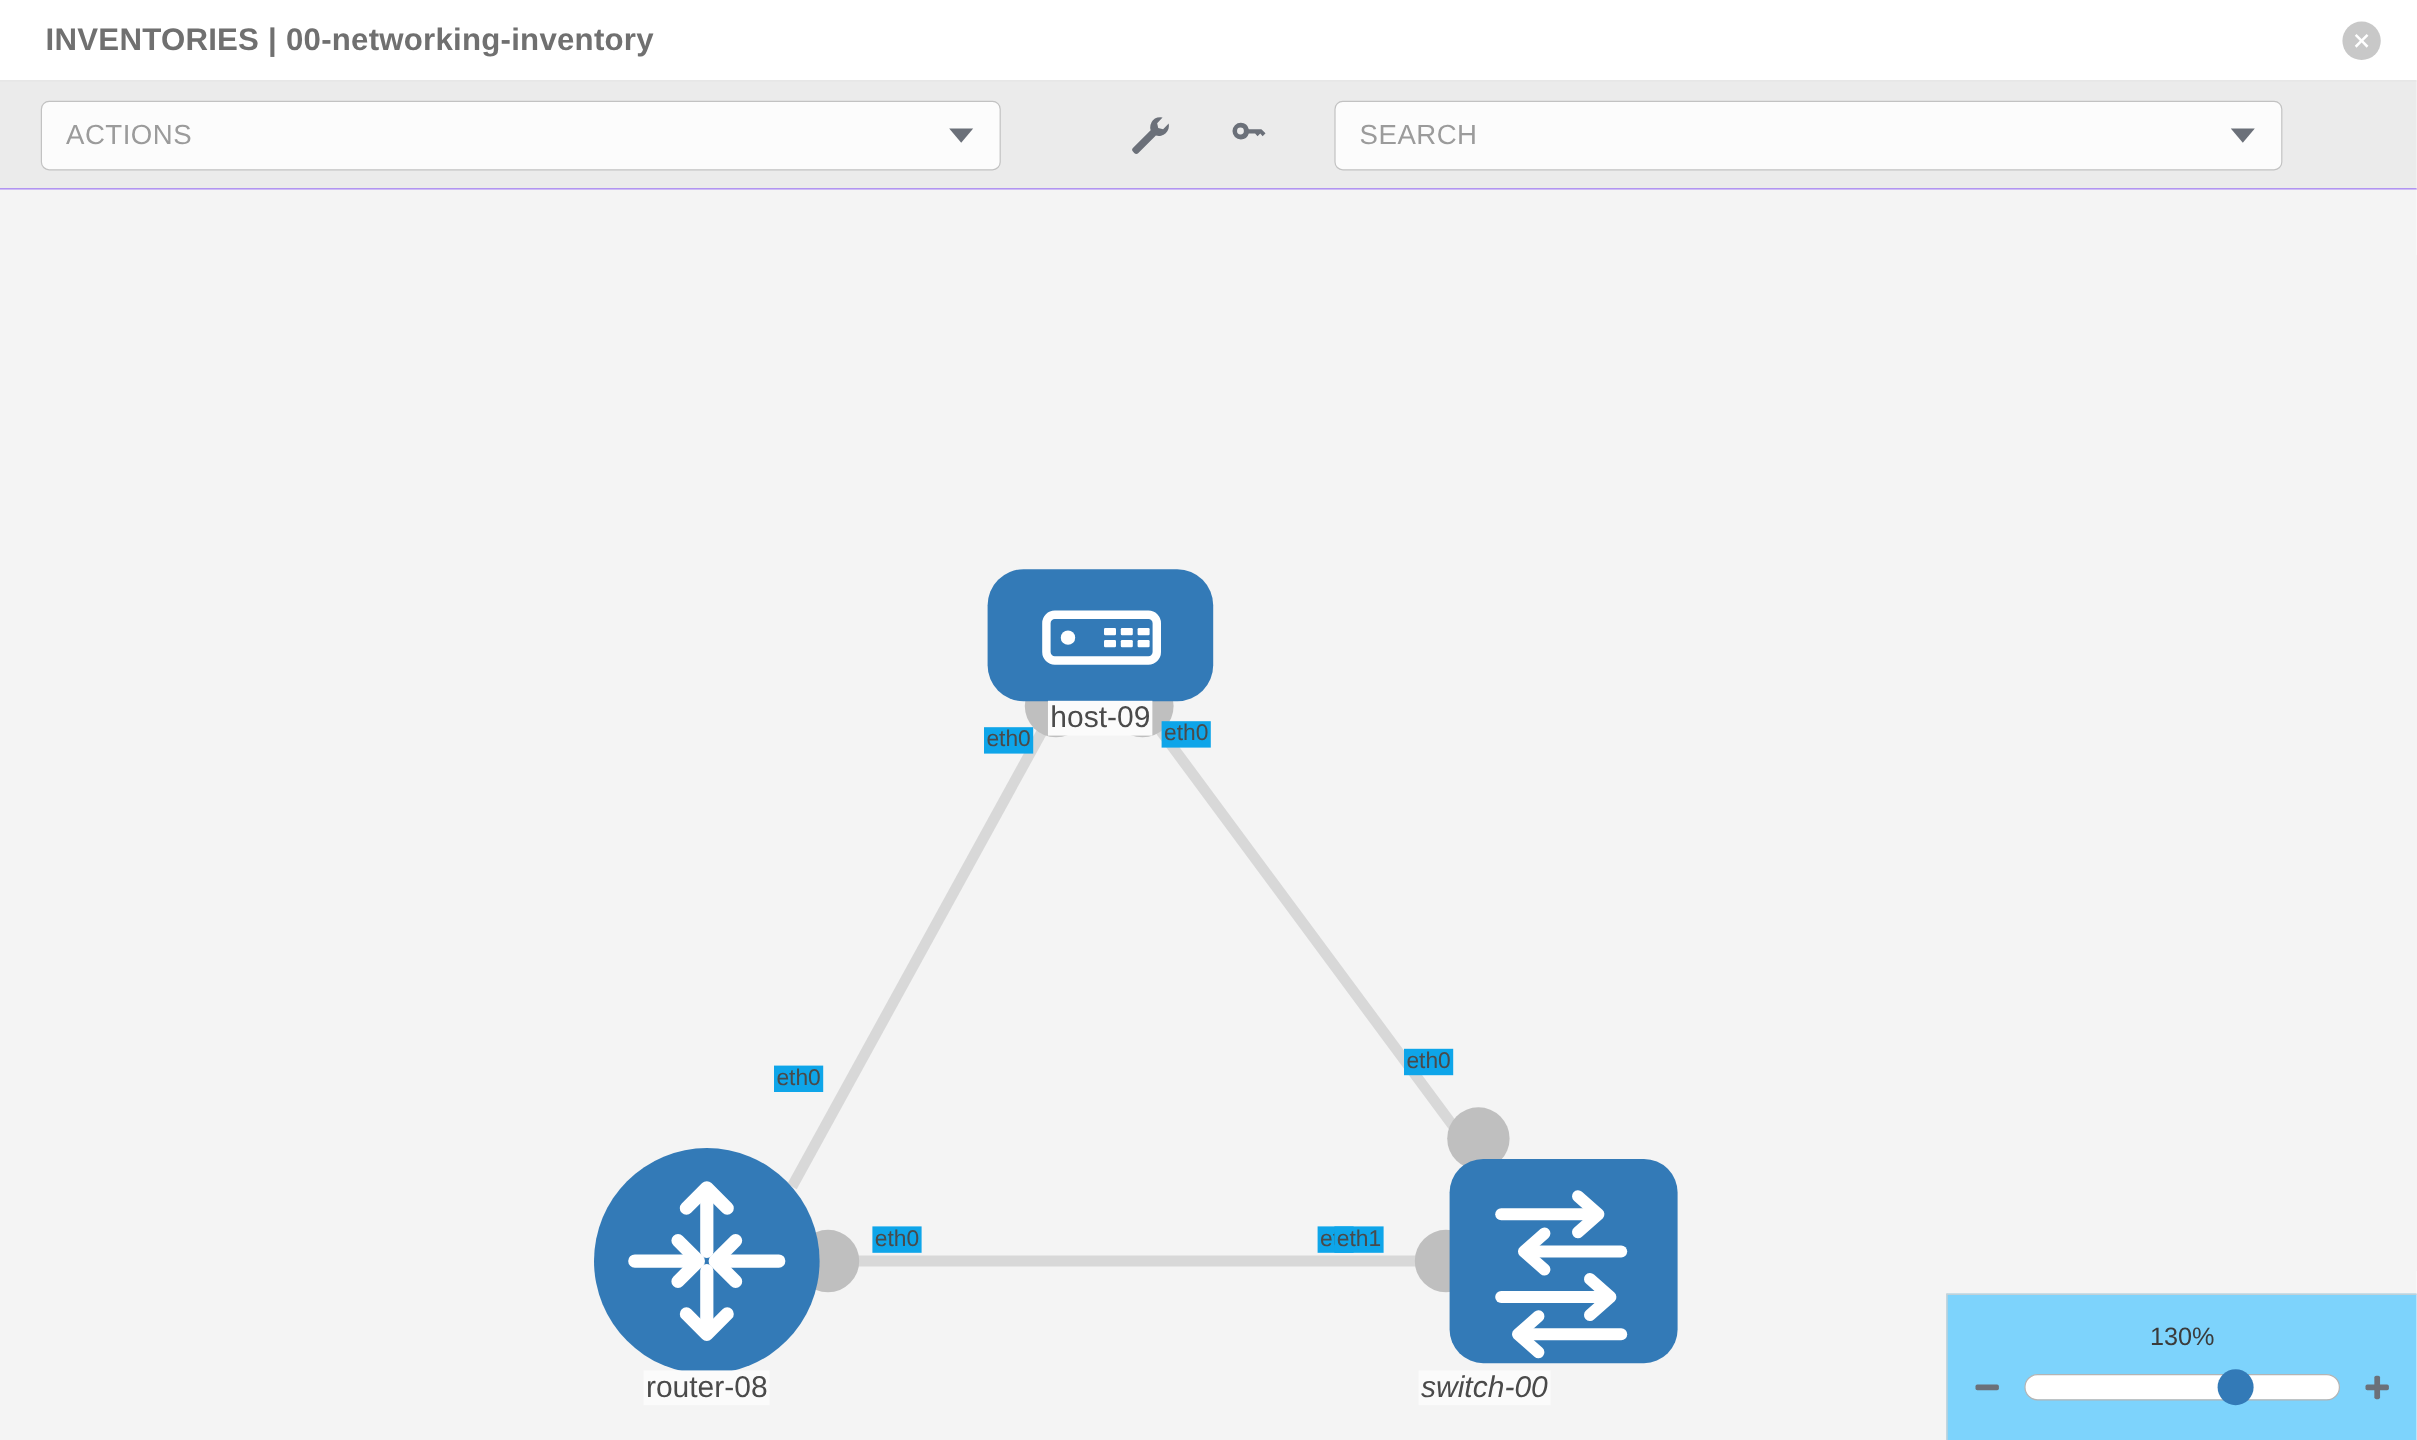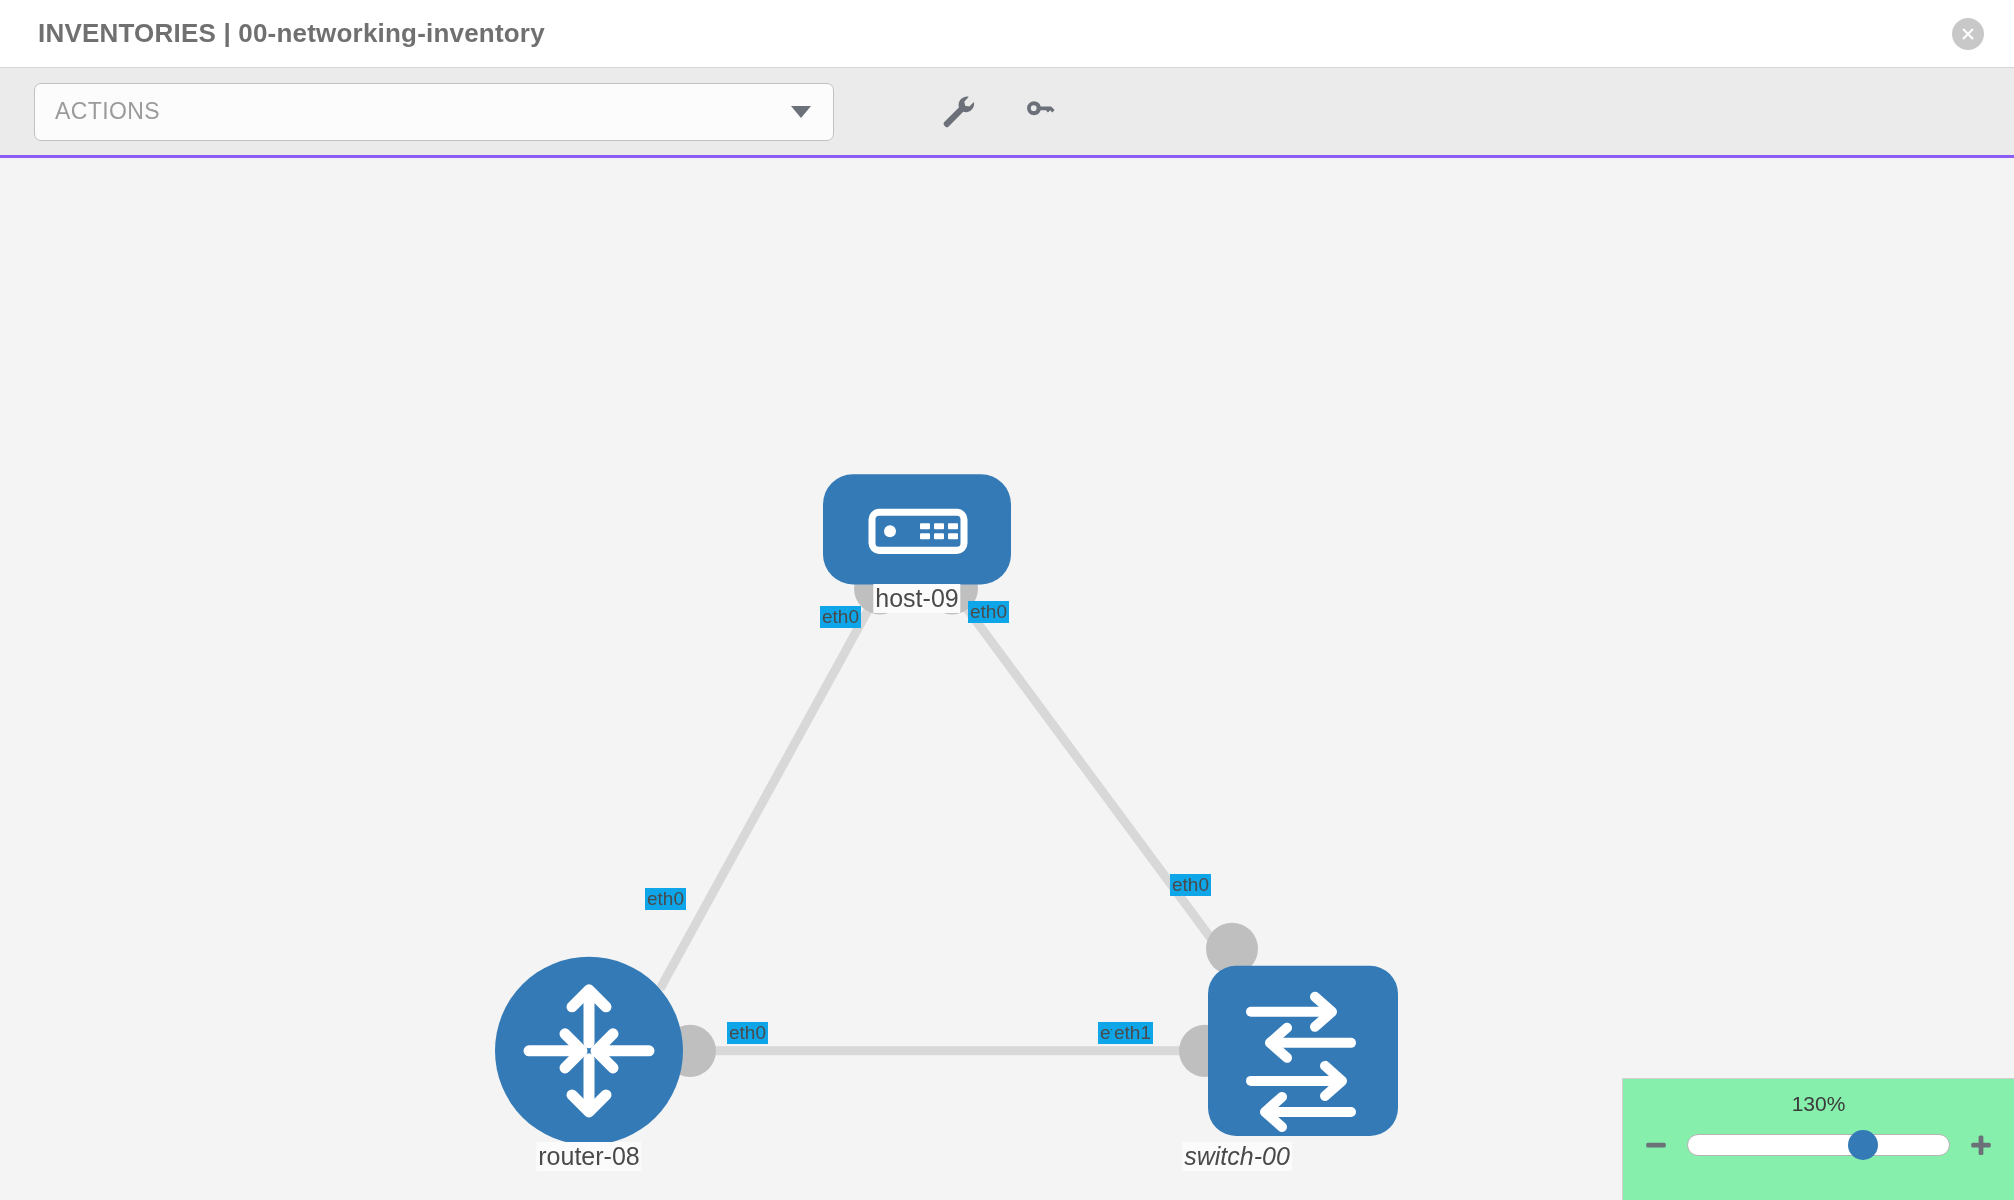--- a/index.html
+++ b/index.html
@@ -54,21 +54,21 @@
     cursor: pointer;
     border: none;
   }
   .close-btn svg { display: block; }
 
   
   .toolbar {
     height: 90px;
     min-height: 90px;
     background: #ebebeb;
-    border-bottom: 3px solid #8b5cf6;
+    border-bottom: 1px solid #8b5cf6;
     display: flex;
     align-items: center;
     padding: 0 26px 0 34px;
     position: relative;
   }
   .dropdown {
     width: 800px;
     height: 58px;
     background: #fcfcfc;
     border: 1px solid #c2c2c2;
@@ -168,28 +168,28 @@
     pointer-events: none;
   }
 
   
   .zoom-widget {
     position: absolute;
     right: 0;
     bottom: 0;
     width: 392px;
     height: 122px;
-    background: #86efac;
+    background: #7dd3fc;
     border: 1px solid #d0d0d0;
     border-right: none;
     border-bottom: none;
     display: flex;
     flex-direction: column;
     align-items: center;
-    padding-top: 13px;
+    padding-top: 24px;
   }
   .zoom-level {
     font-size: 21px;
     color: #3b3b3b;
     margin-bottom: 12px;
   }
   .zoom-row {
     display: flex;
     align-items: center;
     width: 100%;
@@ -253,20 +253,24 @@
           <path d="M20.2 3.6a5.6 5.6 0 0 0-6.6 7.1L3.9 20.4a1.6 1.6 0 0 0 0 2.3l.6.6a1.6 1.6 0 0 0 2.3 0l9.7-9.7a5.6 5.6 0 0 0 7.1-6.6l-3.1 3.1-2.7-.6-.6-2.7z" fill="#6b7079" transform="translate(-1,-1) scale(0.95)"></path>
         </svg>
       </div>
       <div class="tool-icon">
         <svg width="38" height="38" viewBox="0 0 24 24">
           <path d="M7.6 5.2a4.4 4.4 0 1 0 0 8.8 4.4 4.4 0 0 0 4.2-3.1h3.3l1.3 1.4 1.4-1.4 1.3 1.4 1.5-1.5-2.2-2.2h-6.6A4.4 4.4 0 0 0 7.6 5.2zm-.2 2.6a1.8 1.8 0 1 1 0 3.6 1.8 1.8 0 0 1 0-3.6z" fill="#6b7079"></path>
         </svg>
       </div>
     </div>
 
+    <div class="search-box">
+      <input type="text" placeholder="SEARCH" style="">
+      <span class="caret"></span>
+    </div>
   </div>
 
   <div class="canvas">
 
     <svg class="topology-svg" viewBox="0 0 2014 1041" preserveAspectRatio="none">
 
       <g>
         <line x1="880" y1="430" x2="660" y2="830" stroke="#d8d8d8" stroke-width="9"></line>
         <line x1="952" y1="430" x2="1232" y2="808" stroke="#d8d8d8" stroke-width="9"></line>
         <line x1="690" y1="892" x2="1205" y2="892" stroke="#d8d8d8" stroke-width="9"></line>

